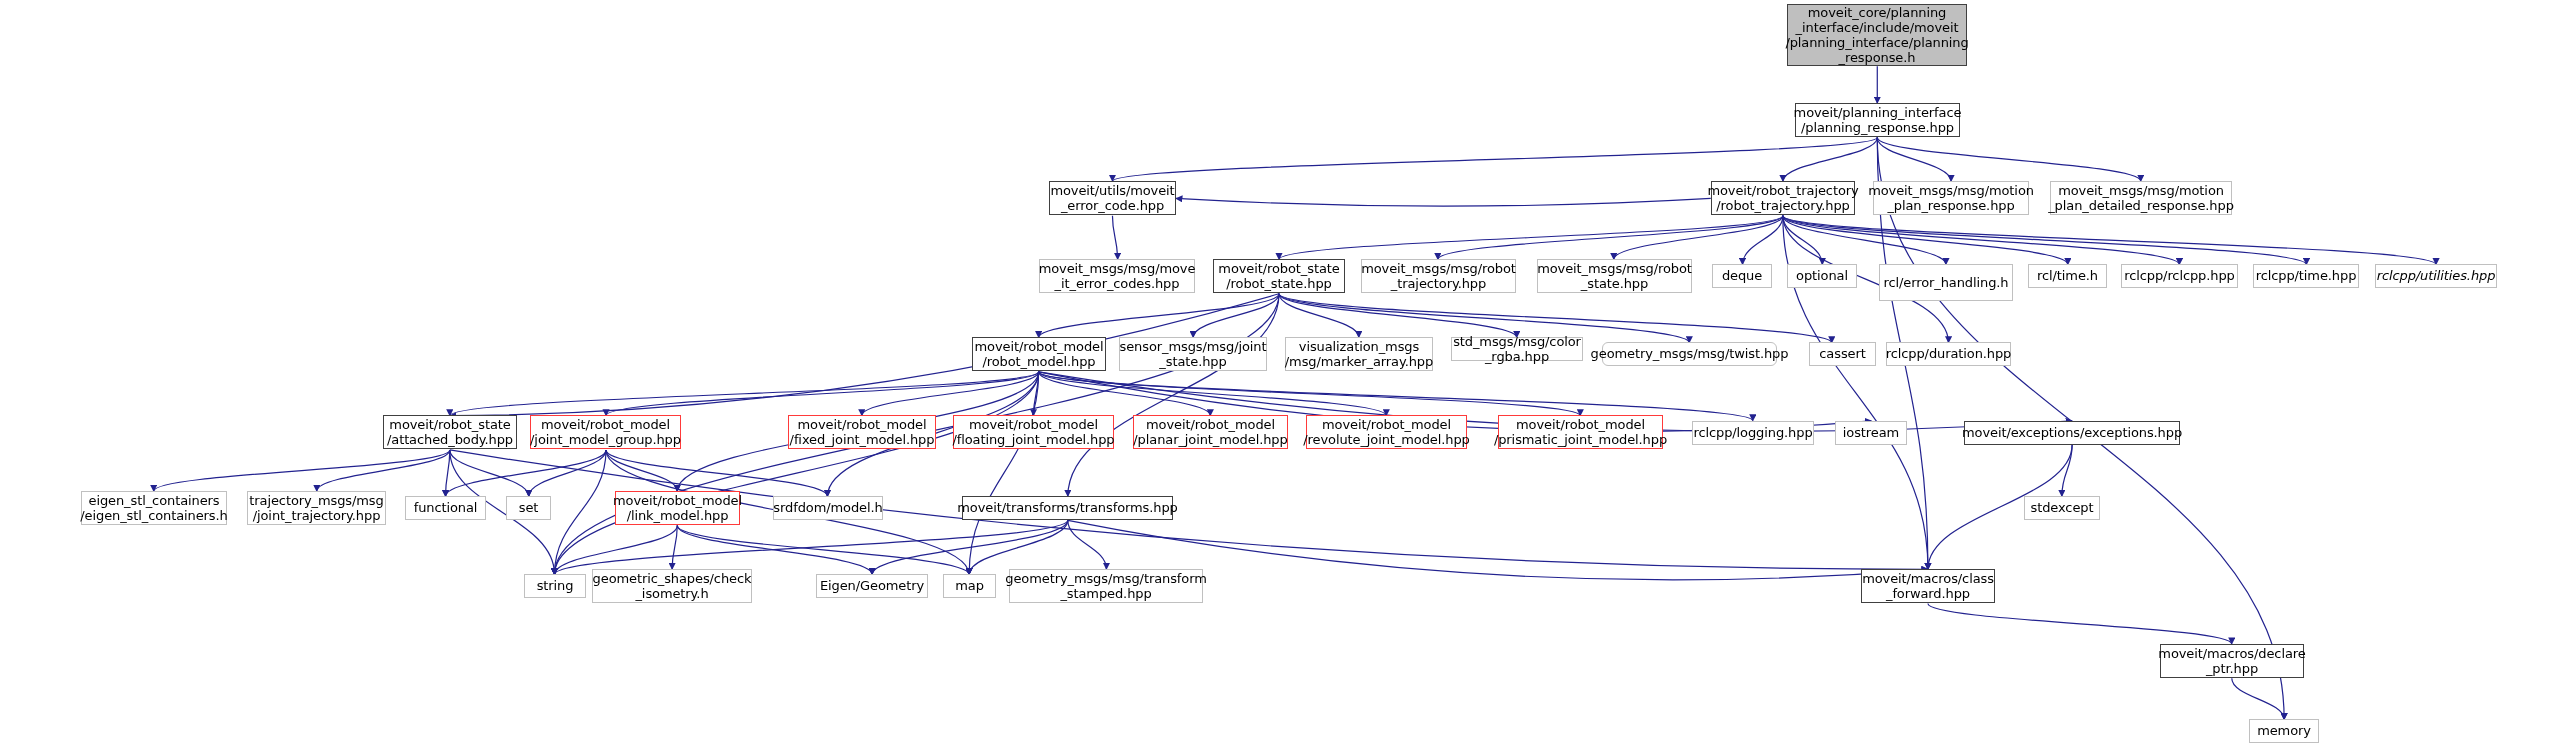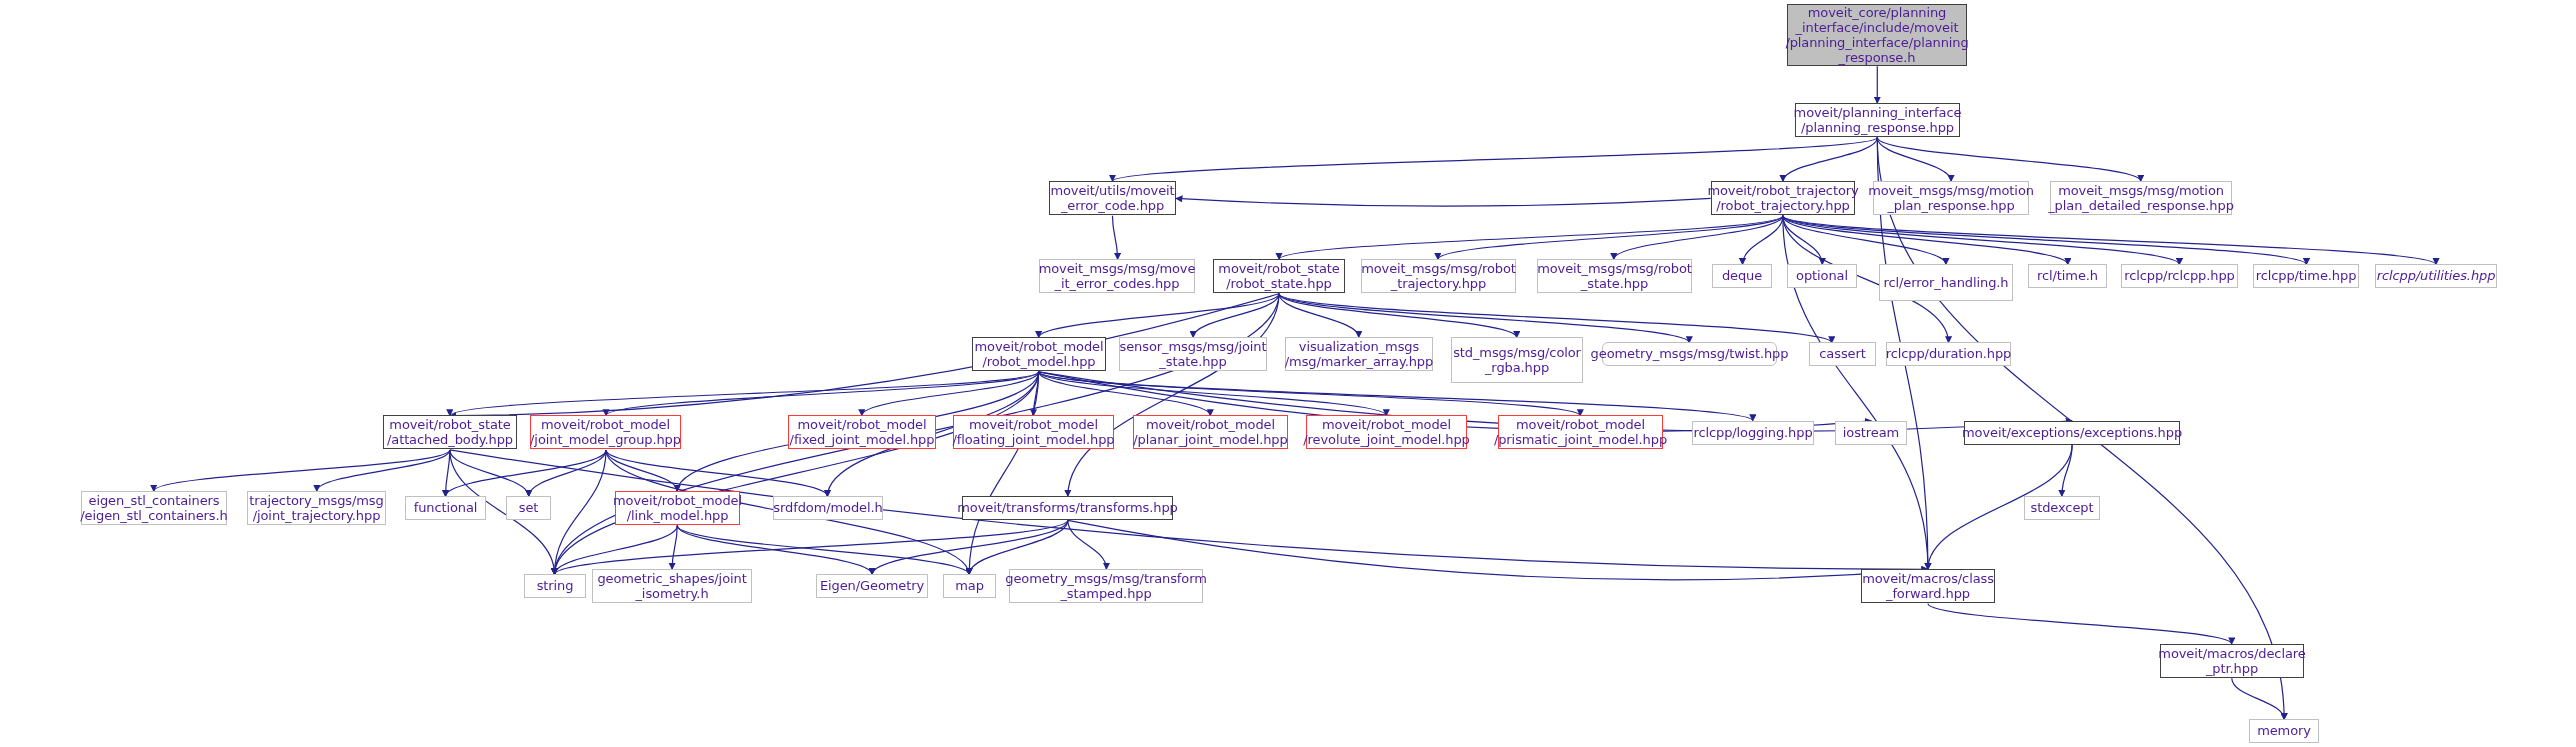--- a/index.html
+++ b/index.html
@@ -26,21 +26,21 @@
   }
   .node {
     position: absolute;
     box-sizing: border-box;
     display: flex;
     align-items: center;
     justify-content: center;
     text-align: center;
     background: #ffffff;
     border: 0.9px solid #c0c0c0;
-    color: #4c1d95;
+    color: #000000;
     font-size: 13px;
     line-height: 1.16;
     padding: 1.7px 5.2px;
     white-space: pre-line;
     letter-spacing: -0.1px;
     z-index: 5;
   }
   .node.root {
     background: #bfbfbf;
     border: 1.7px solid #404040;
@@ -164,21 +164,21 @@
       <div class="node" style="left: 2028px; top: 264px; width: 79px; height: 24px;">rcl/time.h</div>
       <div class="node" style="left: 2121px; top: 264px; width: 117px; height: 24px;">rclcpp/rclcpp.hpp</div>
       <div class="node" style="left: 2253px; top: 264px; width: 106px; height: 24px;">rclcpp/time.hpp</div>
       <div class="node" style="left: 2375px; top: 264px; width: 122px; height: 24px; font-style: italic;">rclcpp/utilities.hpp</div>
       <div class="node strong" style="left: 972px; top: 337px; width: 134px; height: 34px;">moveit/robot_model
 /robot_model.hpp</div>
       <div class="node" style="left: 1119px; top: 337px; width: 148px; height: 34px;">sensor_msgs/msg/joint
 _state.hpp</div>
       <div class="node" style="left: 1285px; top: 337px; width: 148px; height: 34px;">visualization_msgs
 /msg/marker_array.hpp</div>
-      <div class="node" style="left: 1451px; top: 337px; width: 132px; height: 46px;">std_msgs/msg/color
+      <div class="node" style="left: 1451px; top: 337px; width: 132px; height: 24px;">std_msgs/msg/color
 _rgba.hpp</div>
       <div class="node" style="left: 1602px; top: 342px; width: 175px; height: 24px; border-radius: 6px;">geometry_msgs/msg/twist.hpp</div>
       <div class="node" style="left: 1809px; top: 342px; width: 67px; height: 24px;">cassert</div>
       <div class="node" style="left: 1886px; top: 342px; width: 125px; height: 24px;">rclcpp/duration.hpp</div>
       <div class="node strong" style="left: 383px; top: 415px; width: 134px; height: 34px;">moveit/robot_state
 /attached_body.hpp</div>
       <div class="node red" style="left: 530px; top: 415px; width: 151px; height: 34px;">moveit/robot_model
 /joint_model_group.hpp</div>
       <div class="node red" style="left: 788px; top: 415px; width: 148px; height: 34px;">moveit/robot_model
 /fixed_joint_model.hpp</div>
@@ -198,21 +198,21 @@
       <div class="node" style="left: 247px; top: 491px; width: 139px; height: 34px;">trajectory_msgs/msg
 /joint_trajectory.hpp</div>
       <div class="node" style="left: 405px; top: 496px; width: 81px; height: 24px;">functional</div>
       <div class="node" style="left: 506px; top: 496px; width: 45px; height: 24px;">set</div>
       <div class="node red" style="left: 615px; top: 491px; width: 125px; height: 34px;">moveit/robot_model
 /link_model.hpp</div>
       <div class="node" style="left: 773px; top: 496px; width: 110px; height: 24px;">srdfdom/model.h</div>
       <div class="node strong" style="left: 962px; top: 496px; width: 211px; height: 24px;">moveit/transforms/transforms.hpp</div>
       <div class="node" style="left: 2024px; top: 496px; width: 76px; height: 24px;">stdexcept</div>
       <div class="node" style="left: 524px; top: 574px; width: 62px; height: 24px;">string</div>
-      <div class="node" style="left: 592px; top: 569px; width: 160px; height: 34px;">geometric_shapes/joint
+      <div class="node" style="left: 592px; top: 569px; width: 160px; height: 34px;">geometric_shapes/check
 _isometry.h</div>
       <div class="node" style="left: 816px; top: 574px; width: 112px; height: 24px;">Eigen/Geometry</div>
       <div class="node" style="left: 943px; top: 574px; width: 53px; height: 24px;">map</div>
       <div class="node" style="left: 1009px; top: 569px; width: 194px; height: 34px;">geometry_msgs/msg/transform
 _stamped.hpp</div>
       <div class="node strong" style="left: 1861px; top: 569px; width: 134px; height: 34px;">moveit/macros/class
 _forward.hpp</div>
       <div class="node strong" style="left: 2160px; top: 644px; width: 144px; height: 34px;">moveit/macros/declare
 _ptr.hpp</div>
       <div class="node" style="left: 2249px; top: 719px; width: 70px; height: 24px;">memory</div>

